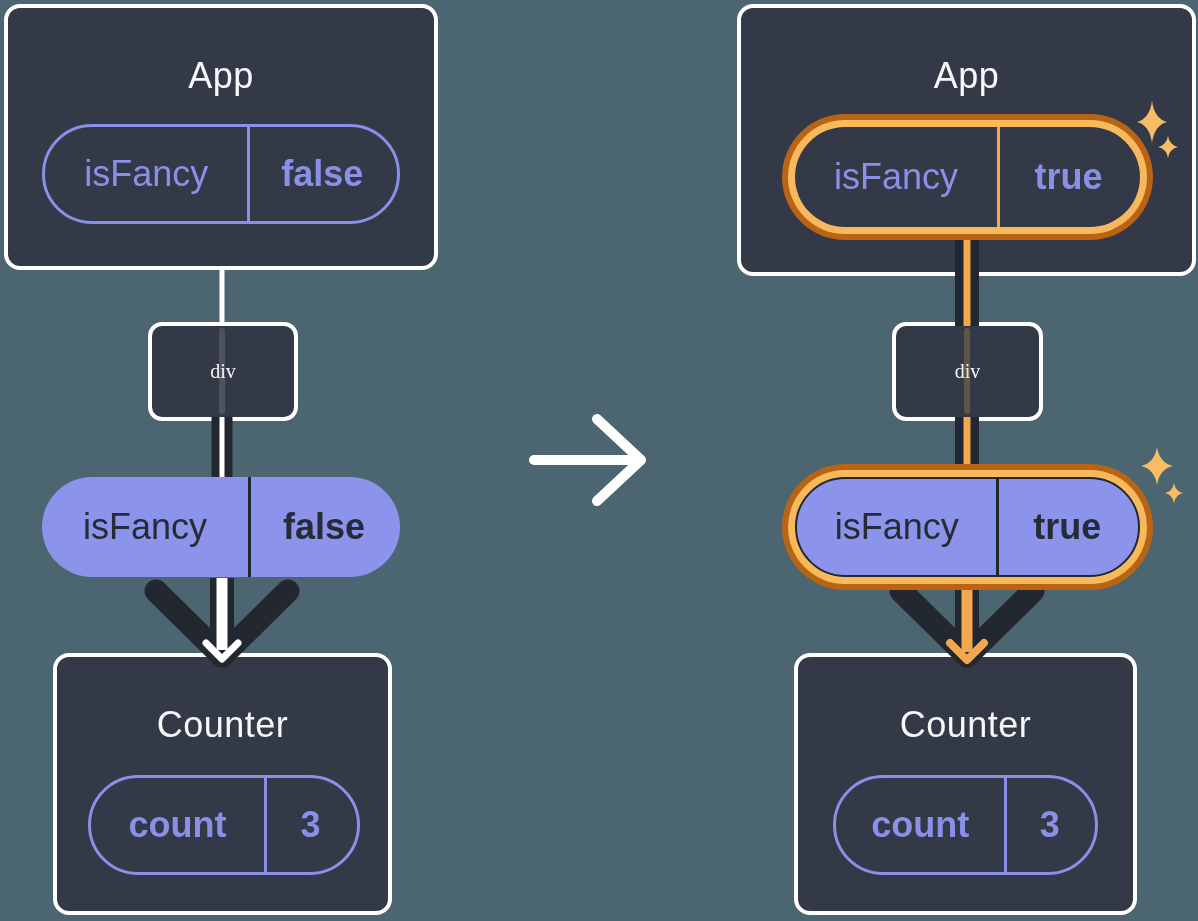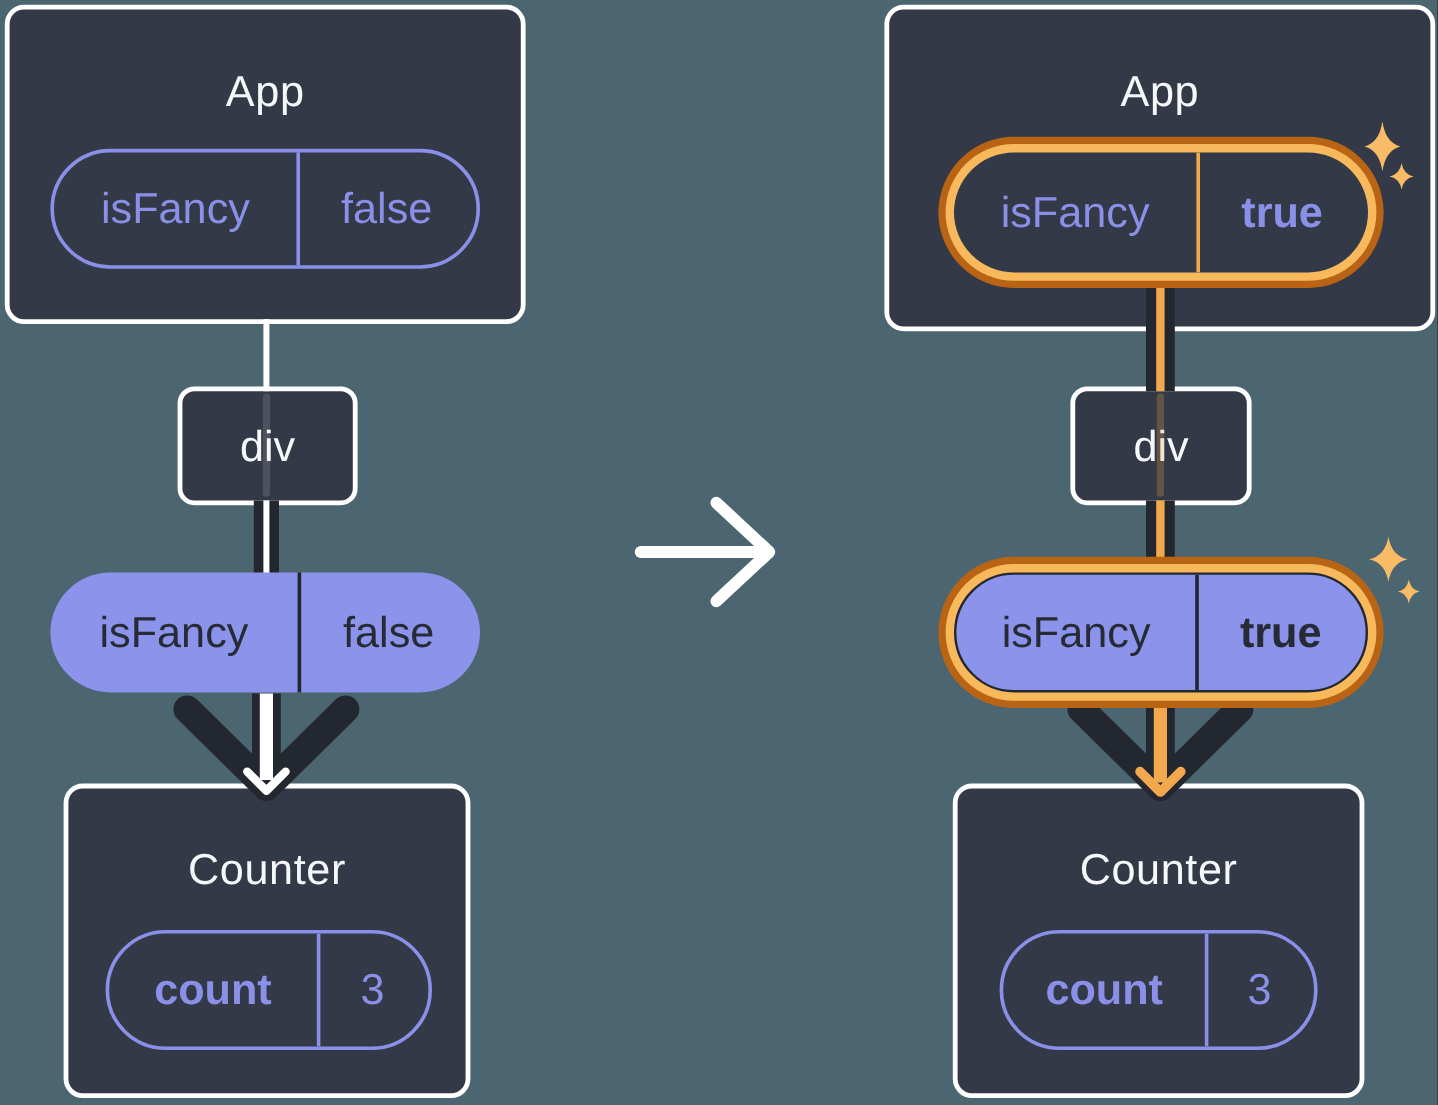--- a/index.html
+++ b/index.html
@@ -22,36 +22,36 @@
     text-align:center;
     font-size:36px;line-height:1.1;
     color:var(--title-text,#F5F7F9);
     letter-spacing:0.5px;
   }
   .divbox{
     display:flex;align-items:center;justify-content:center;
     border-radius:14px;
   }
   .div-label{
-    font-size:36px;color:var(--title-text,#F5F7F9);
-    position:relative;z-index:2;
+    font-size:20px;color:var(--title-text,#F5F7F9);
+    position:relative;z-index:2;font-family:Liberation Serif, serif;
   }
   .pill{
     position:absolute;
     display:flex;
     box-sizing:border-box;
     border-radius:52px;
     z-index:6;
   }
   .pill .cell{
     display:flex;align-items:center;justify-content:center;
     font-size:36px;
   }
   .pill .cell.key{flex:0 0 57.5%;}
-  .pill .cell.val{flex:1;}
+  .pill .cell.val{flex:1;font-weight:bold;}
   .pill .divider{
     position:absolute;top:0;bottom:0;left:57.5%;width:3px;
   }
   .pill.outlined{
     border:3px solid var(--purple,#8A90E8);
     color:var(--purple,#8A90E8);
   }
   .pill.outlined .divider{background:var(--purple,#8A90E8);}
   .pill.filled{
     background:var(--purple-fill,#8C93EA);

